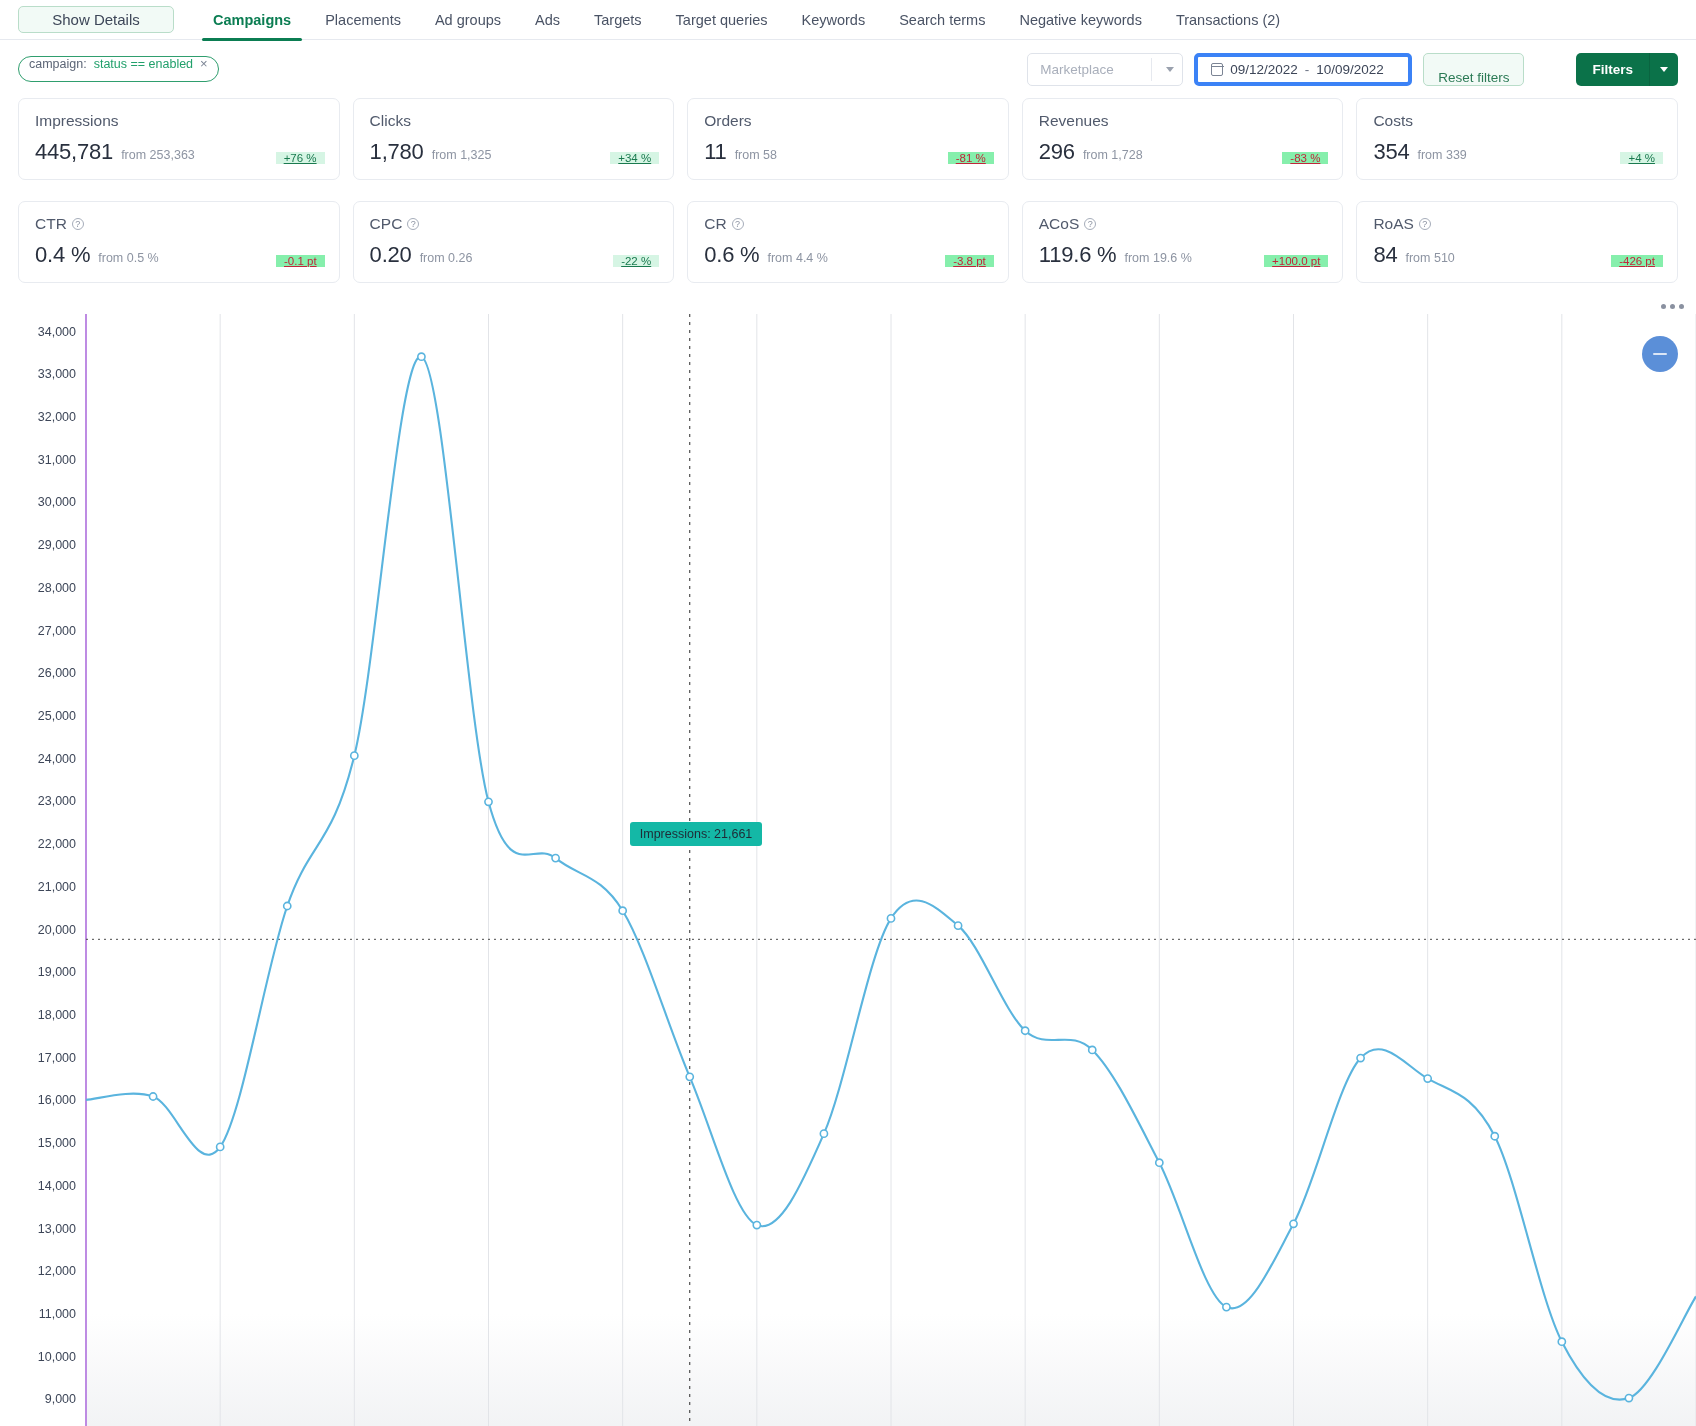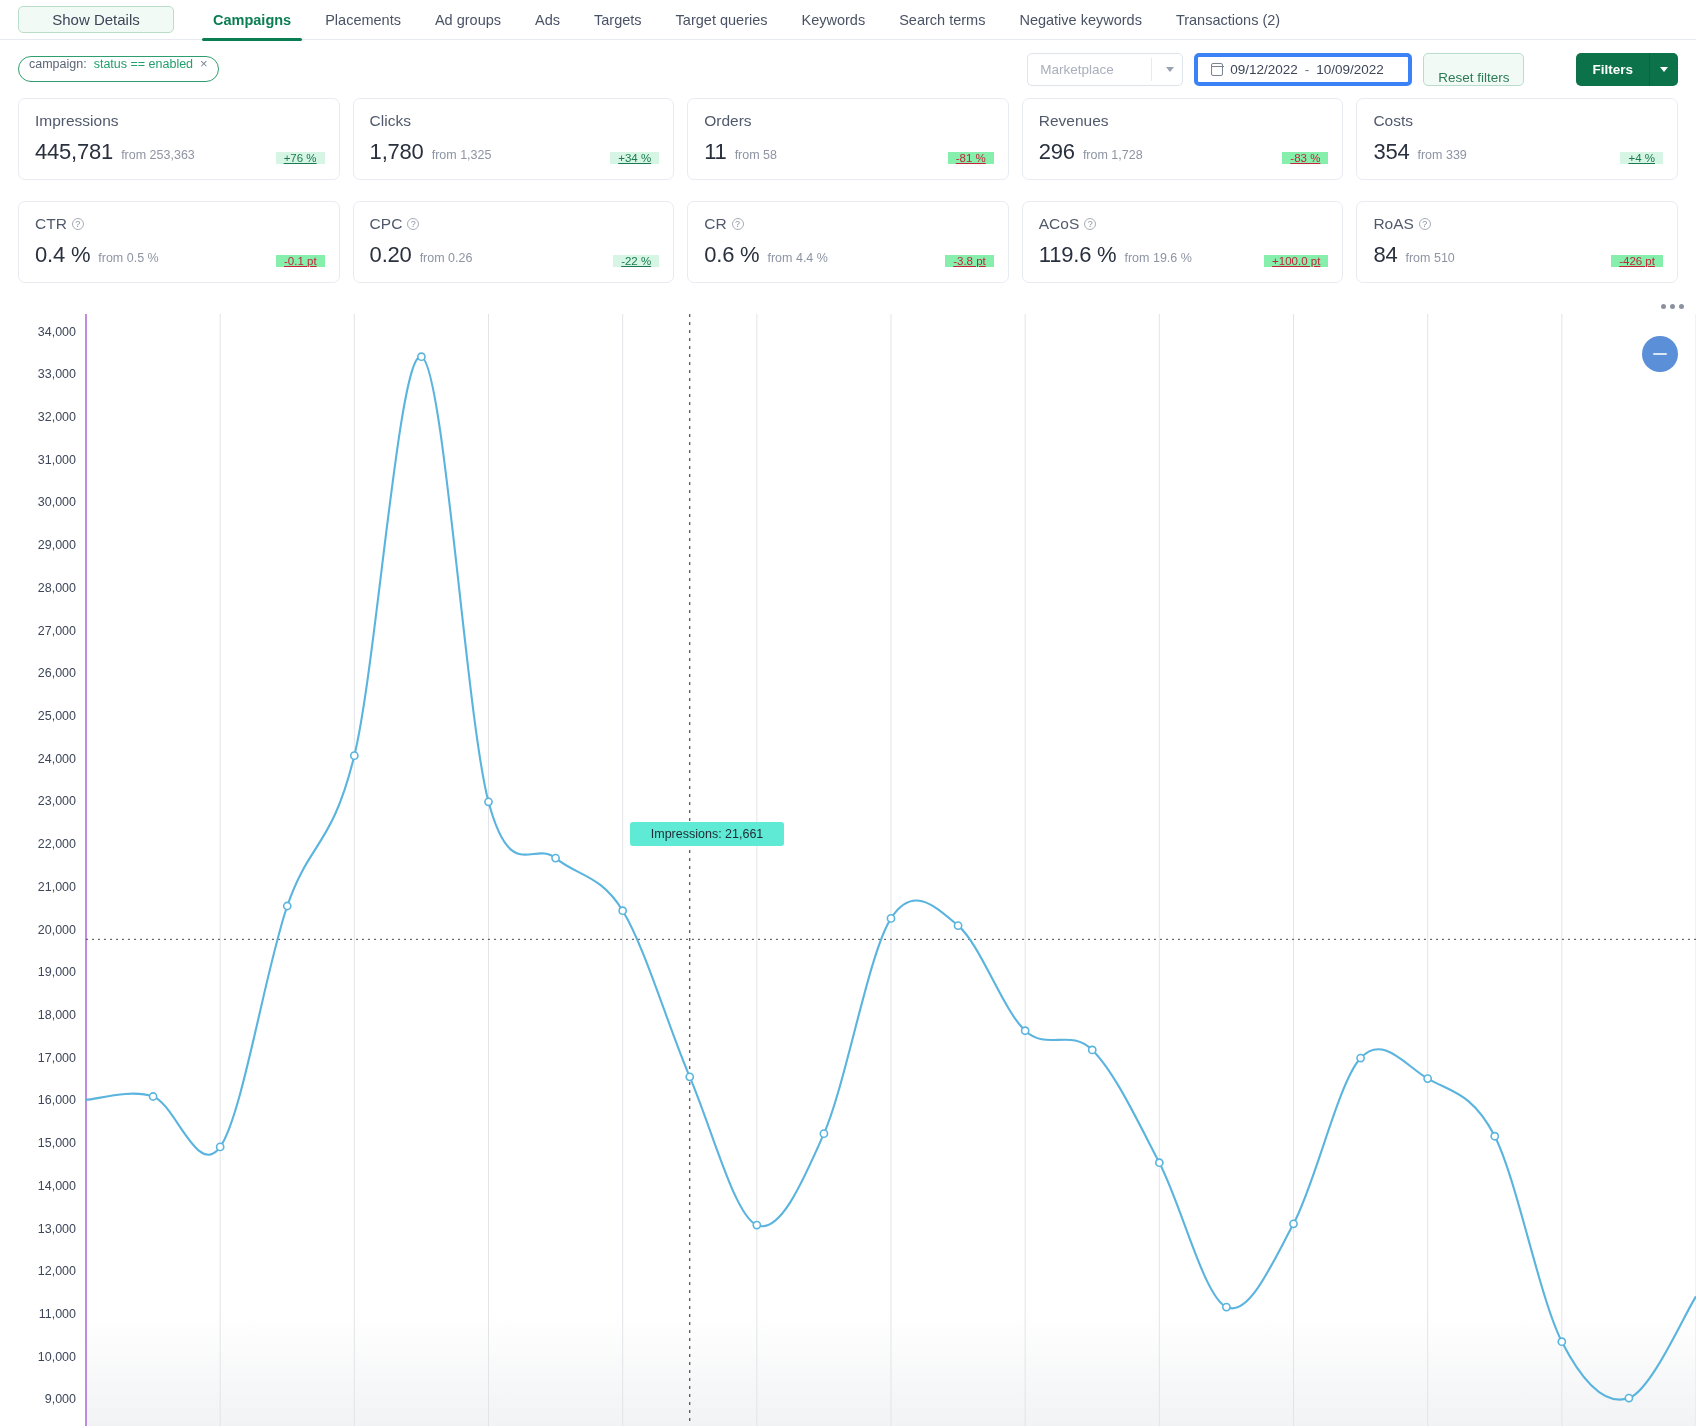--- a/index.html
+++ b/index.html
@@ -259,24 +259,24 @@
   .chart-svg { display: block; }
 
   .tick-label {
     font-size: 12.5px;
     fill: #3d4658;
     font-family: "Liberation Sans", sans-serif;
     text-anchor: end;
   }
   .tooltip-box {
     position: absolute;
-    background: #5eead4;
+    background: #14b8a6;
     color: #1f2b36;
     font-size: 12.5px;
-    padding: 5px 21px;
+    padding: 5px 10px;
     border-radius: 3px;
     white-space: nowrap;
     z-index: 4;
   }
 </style>
 </head>
 <body>
 
 <div class="tabbar">
   <div class="show-details-btn">

